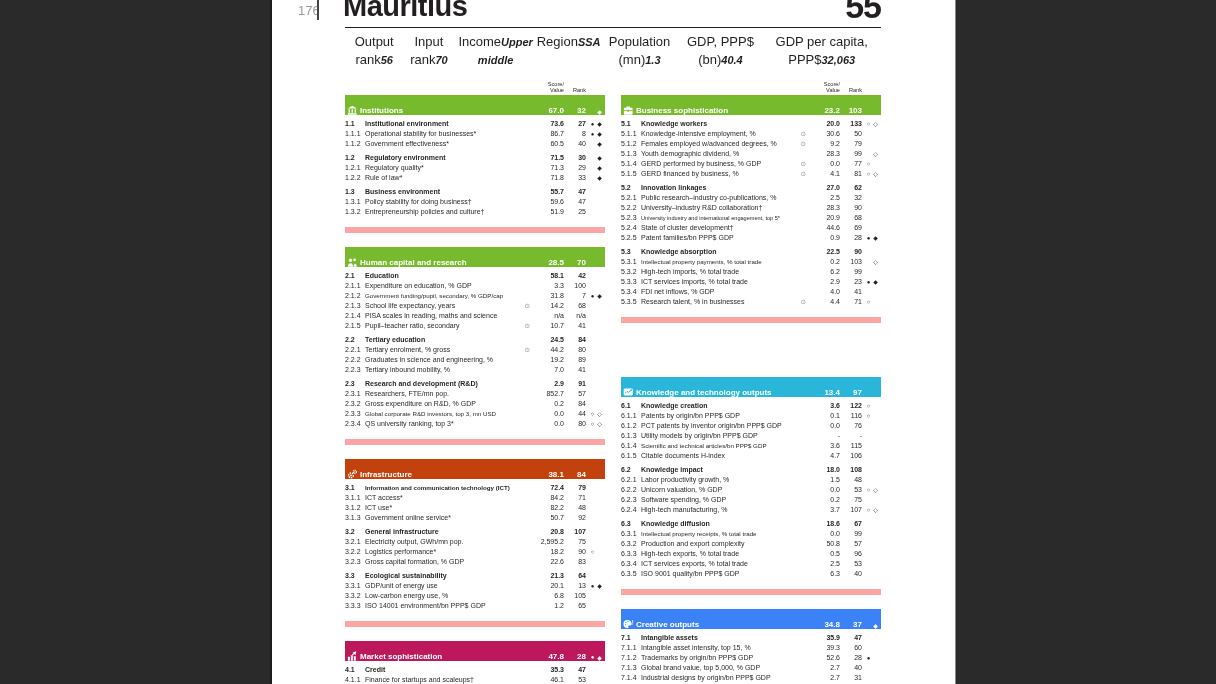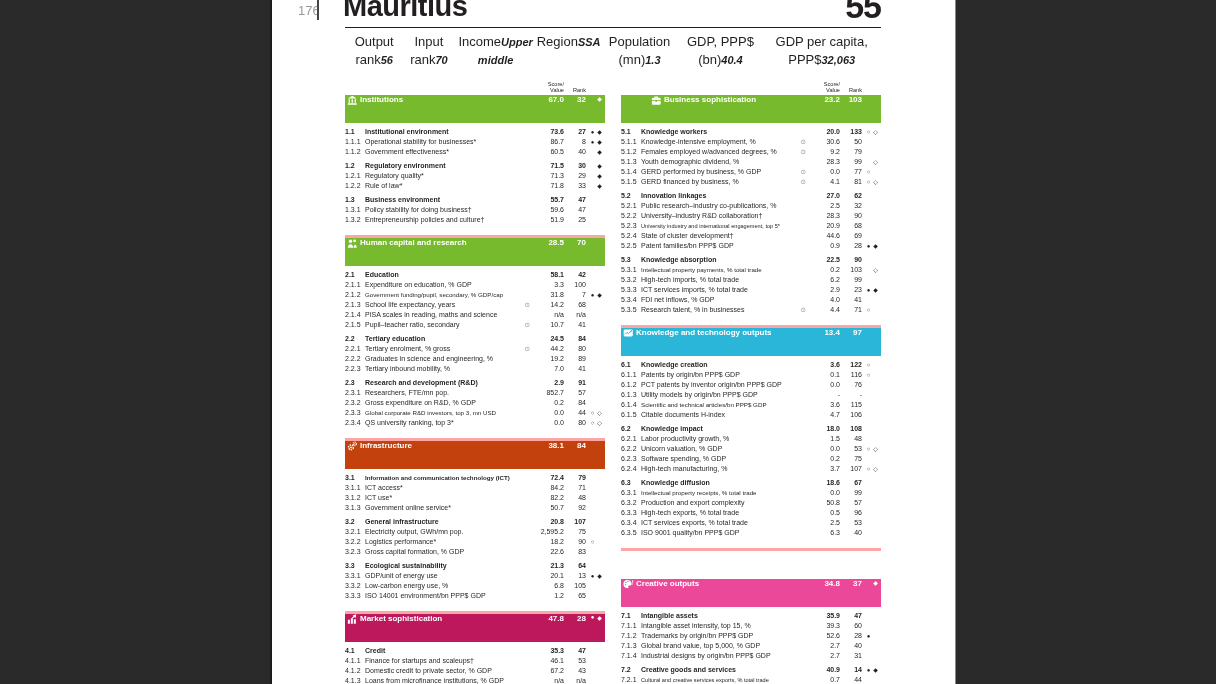--- a/index.html
+++ b/index.html
@@ -27,22 +27,22 @@
   .row .pre{width:8px;flex:none;text-align:right;color:#8c8c8c;font-size:6.5px;}
   .row .val{width:34px;flex:none;text-align:right;}
   .row .rank{width:22px;flex:none;text-align:right;}
   .row .marks{width:16px;flex:none;padding-left:3px;display:flex;font-size:6px;color:#231f20;}
   .row .marks .mc,.row .marks .md{width:7px;text-align:center;flex:none;}
   .row.g{font-weight:bold;margin-top:4px;}
   .colhead{height:13px;align-items:flex-end;margin-bottom:2px;}
   .colhead .stack{display:flex;flex-direction:column;width:42px;text-align:right;font-size:5.6px;line-height:6px;flex:none;}
   .colhead .rank{font-size:5.6px;line-height:6px;}
   .section{margin-top:2px;}
-  .section ~ .section{margin-top:10px;border-top:3px solid #fca5a5;padding-top:0;}
-  .sec-header{display:flex;align-items:flex-start;height:28px;color:#fff;font-weight:bold;font-size:8px;}
+  .section ~ .section{margin-top:10px;border-top:6px solid #fca5a5;padding-top:14px;}
+  .sec-header{display:flex;align-items:flex-end;height:20px;color:#fff;font-weight:bold;font-size:8px;}
   .sec-header .icon{width:15px;flex:none;display:flex;align-items:center;justify-content:center;}
   .sec-header .icon svg{width:10.5px;height:10.5px;display:block;}
   .sec-header .title{flex:1;white-space:nowrap;overflow:hidden;}
   .sec-header .val{width:34px;flex:none;text-align:right;}
   .sec-header .rank{width:22px;flex:none;text-align:right;}
   .sec-header .marks{width:16px;flex:none;padding-left:3px;display:flex;font-size:6px;color:#fff;}
   .sec-header .marks .mc,.sec-header .marks .md{width:7px;text-align:center;flex:none;}
   .sec-body{margin-top:3px;}
 </style>
 </head>
@@ -623,21 +623,21 @@
           <span class="num"></span>
           <span class="label"></span>
           <span class="stack">
             <span>Score/</span>
             <span>Value</span>
           </span>
           <span class="rank">Rank</span>
           <span class="marks"></span>
         </div>
         <div class="section">
-          <div class="sec-header" style="background: rgb(119, 186, 45); padding-left: 28px;">
+          <div class="sec-header" style="background: rgb(119, 186, 45);">
             <span class="icon">
               <svg viewBox="0 0 12 12">
                 <path fill="#fff" d="M4.4 1.8h3.2c.3 0 .5.2.5.5v.9H9.9c.7 0 1.1.4 1.1 1.1V6H7v-.6H5V6H1V4.3c0-.7.4-1.1 1.1-1.1h1.8v-.9c0-.3.2-.5.5-.5zm.7 1.4h1.8v-.4H5.1zM1 6.8h4v1h2v-1h4v3.1c0 .7-.4 1.1-1.1 1.1H2.1C1.4 11 1 10.6 1 9.9z"></path>
               </svg>
             </span>
             <span class="title">Business sophistication</span>
             <span class="val">23.2</span>
             <span class="rank">103</span>
             <span class="marks">
               <span class="mc"></span>
@@ -839,21 +839,21 @@
               <span class="val">4.4</span>
               <span class="rank">71</span>
               <span class="marks">
                 <span class="mc">○</span>
                 <span class="md"></span>
               </span>
             </div>
           </div>
         </div>
         <div class="section">
-          <div class="sec-header" style="background: rgb(41, 182, 216);">
+          <div class="sec-header" style="background: rgb(41, 182, 216); margin-top: 40px;">
             <span class="icon">
               <svg viewBox="0 0 12 12">
                 <rect x=".8" y="1.6" width="10.4" height="8" rx="1.3" fill="#fff"></rect>
                 <polyline points="2.4,7.2 4.6,5 6.1,6.3 9.6,3.4" fill="none" stroke="#29b6d8" stroke-width="1.1"></polyline>
                 <circle cx="9.6" cy="3.4" r=".9" fill="#29b6d8"></circle>
               </svg>
             </span>
             <span class="title">Knowledge and technology outputs</span>
             <span class="val">13.4</span>
             <span class="rank">97</span>
@@ -1046,21 +1046,21 @@
               <span class="val">6.3</span>
               <span class="rank">40</span>
               <span class="marks">
                 <span class="mc"></span>
                 <span class="md"></span>
               </span>
             </div>
           </div>
         </div>
         <div class="section">
-          <div class="sec-header" style="background: #ec4899; margin-top: 28px;">
+          <div class="sec-header" style="background: #3b82f6;">
             <span class="icon">
               <svg viewBox="0 0 12 12">
                 <path fill="#fff" d="M5.2 1.1a4.7 4.7 0 100 9.4c.9 0 1.3-.6 1-1.3-.4-.8-.1-1.6.9-1.7l1.4-.1c.9-.1 1.4-.7 1.4-1.6 0-2.7-2.1-4.7-4.7-4.7z"></path>
                 <circle cx="3.2" cy="4" r=".8" fill="#29b6d8"></circle>
                 <circle cx="5.6" cy="2.9" r=".8" fill="#29b6d8"></circle>
                 <circle cx="3" cy="6.4" r=".8" fill="#29b6d8"></circle>
                 <path fill="#fff" d="M10.5 1.3h1.2l-.25 3.2h-.7zM10.6 5.2h1v1h-1z"></path>
               </svg>
             </span>
             <span class="title">Creative outputs</span>

